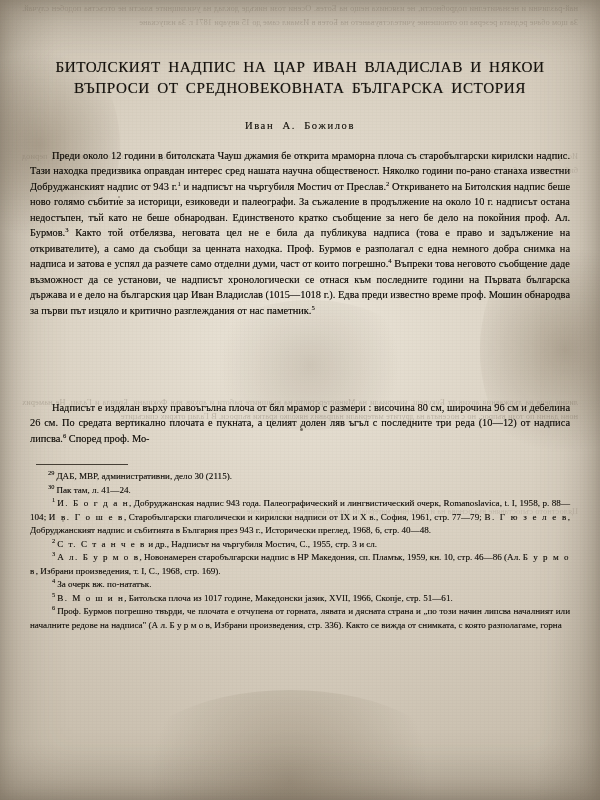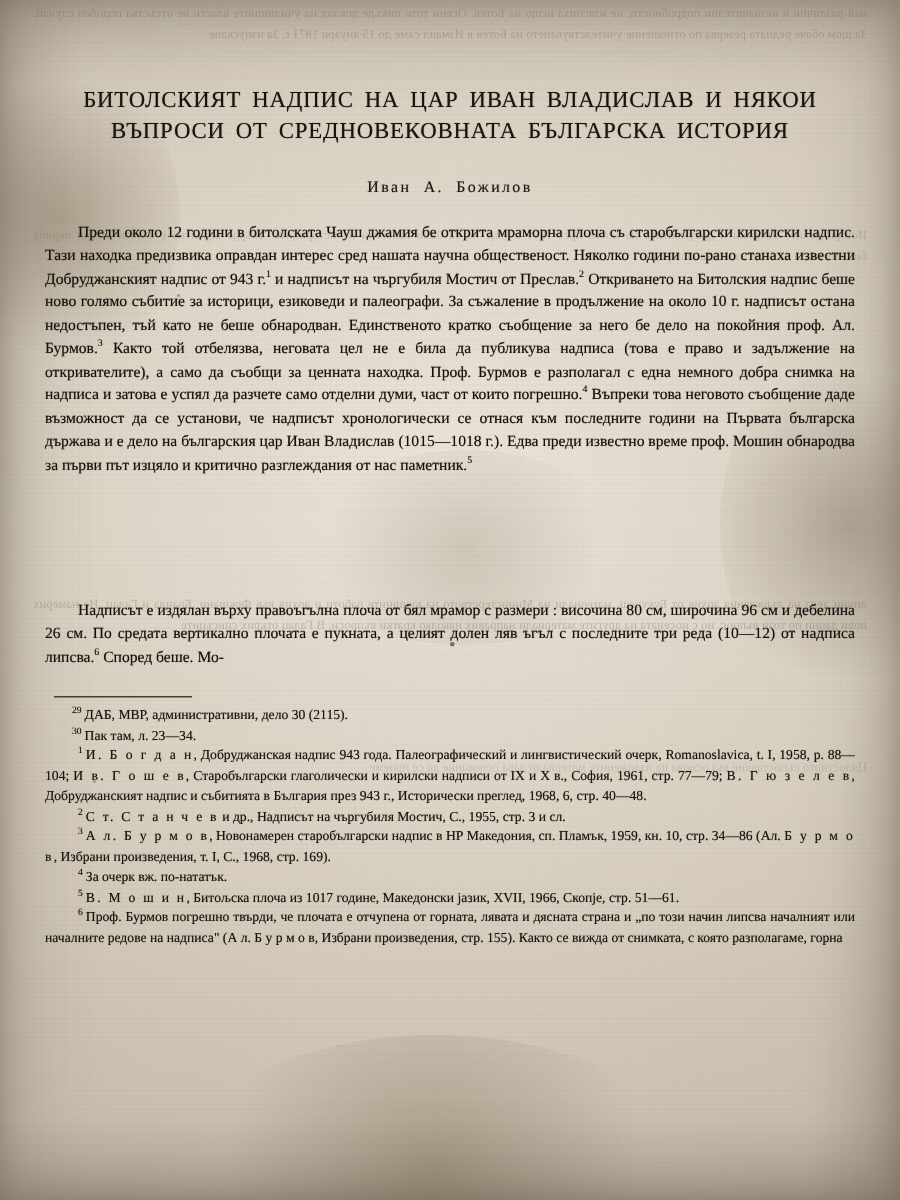--- a/index.html
+++ b/index.html
@@ -167,42 +167,42 @@
       <span class="l2">ВЪПРОСИ ОТ СРЕДНОВЕКОВНАТА БЪЛГАРСКА ИСТОРИЯ</span>
     </h1>
 
     <div class="byline">Иван А. Божилов</div>
 
     <div class="body-block">
       <p><span>Преди около 12 години в битолската Чауш джамия бе открита мраморна плоча съ старобългарски кирилски надпис. Тази находка предизвика оправдан интерес сред нашата научна общественост. Няколко години по-рано станаха известни Добруджанският надпис от 943 г.</span><sup>1</sup><span> и надписът на чъргубиля Мостич от Преслав.</span><sup>2</sup><span> Откриването на Битолския надпис беше ново голямо събитие за историци, езиковеди и палеографи. За съжаление в продължение на около 10 г. надписът остана недостъпен, тъй като не беше обнародван. Единственото кратко съобщение за него бе дело на покойния проф. Ал. Бурмов.</span><sup>3</sup><span> Както той отбелязва, неговата цел не е била да публикува надписа (това е право и задължение на откривателите), а само да съобщи за ценната находка. Проф. Бурмов е разполагал с една немного добра снимка на надписа и затова е успял да разчете само отделни думи, част от които погрешно.</span><sup>4</sup><span> Въпреки това неговото съобщение даде възможност да се установи, че надписът хронологически се отнася към последните години на Първата българска държава и е дело на българския цар Иван Владислав (1015—1018 г.). Едва преди известно време проф. Мошин обнародва за първи път изцяло и критично разглеждания от нас паметник.</span><sup>5</sup></p>
 
       <div class="gap"></div>
 
-      <p><span>Надписът е издялан върху правоъгълна плоча от бял мрамор с размери : височина 80 см, широчина 96 см и дебелина 26 см. По средата вертикално плочата е пукната, а целият долен ляв ъгъл с последните три реда (10—12) от надписа липсва.</span><sup>6</sup><span> Според беше. Мо-</span></p>
+      <p><span>Надписът е издялан върху правоъгълна плоча от бял мрамор с размери : височина 80 см, широчина 96 см и дебелина 26 см. По средата вертикално плочата е пукната, а целият долен ляв ъгъл с последните три реда (10—12) от надписа липсва.</span><sup>6</sup><span> Според проф. Мо-</span></p>
     </div>
 
     <div class="rule"></div>
 
     <div class="notes">
 
       <p class="note"><span class="nm">29</span><span>ДАБ, МВР, административни, дело 30 (2115).</span></p>
 
-      <p class="note"><span class="nm">30</span><span>Пак там, л. 23—34.</span></p>
+      <p class="note"><span class="nm">30</span><span>Пак там, л. 41—24.</span></p>
 
       <p class="note tight"><span class="nm">1</span><span class="sp">И. Б о г д а н</span><span>, Добруджанская надпис 943 года. Палеографический и лингвистический очерк, Romanoslavica, t. I, 1958, p. 88—104; </span><span class="sp">И в.  Г о ш е в</span><span>, Старобългарски глаголически и кирилски надписи от IX и X в., София, 1961, стр. 77—79; </span><span class="sp">В.  Г ю з е л е в</span><span>, Добруджанският надпис и събитията в България през 943 г., Исторически преглед, 1968, 6, стр. 40—48.</span></p>
 
       <p class="note tight"><span class="nm">2</span><span class="sp">С т.  С т а н ч е в</span><span> и др., Надписът на чъргубиля Мостич, С., 1955, стр. 3 и сл.</span></p>
 
-      <p class="note tight"><span class="nm">3</span><span class="sp">А л.  Б у р м о в</span><span>, Новонамерен старобългарски надпис в НР Македония, сп. Пламък, 1959, кн. 10, стр. 34—86 (Ал. </span><span class="sp">Б у р м о в</span><span>, Избрани произведения, т. I, С., 1968, стр. 169).</span></p>
+      <p class="note tight"><span class="nm">3</span><span class="sp">А л.  Б у р м о в</span><span>, Новонамерен старобългарски надпис в НР Македония, сп. Пламък, 1959, кн. 10, стр. 46—86 (Ал. </span><span class="sp">Б у р м о в</span><span>, Избрани произведения, т. I, С., 1968, стр. 169).</span></p>
 
       <p class="note tight"><span class="nm">4</span><span>За очерк вж. по-нататък.</span></p>
 
       <p class="note tight"><span class="nm">5</span><span class="sp">В.  М о ш и н</span><span>, Битољска плоча из 1017 године, Македонски јазик, XVII, 1966, Скопje, стр. 51—61.</span></p>
 
-      <p class="note tight"><span class="nm">6</span><span>Проф. Бурмов погрешно твърди, че плочата е отчупена от горната, лявата и дясната страна и „по този начин липсва началният или началните редове на надписа" (А л.  Б у р м о в, Избрани произведения, стр. 155). Както се вижда от снимката, с която разполагаме, горна</span></p>
+      <p class="note tight"><span class="nm">6</span><span>Проф. Бурмов погрешно твърди, че плочата е отчупена от горната, лявата и дясната страна и „по този начин липсва началният или началните редове на надписа" (А л.  Б у р м о в, Избрани произведения, стр. 336). Както се вижда от снимката, с която разполагаме, горна</span></p>
 
     </div>
   </div>
 
   <div class="blotch" style="left:-40px; top:40px; width:160px; height:210px; background:radial-gradient(circle, rgba(130,116,96,0.40) 0%, rgba(130,116,96,0) 70%);"></div>
   <div class="blotch" style="right:-50px; top:230px; width:170px; height:240px; background:radial-gradient(circle, rgba(128,114,94,0.38) 0%, rgba(128,114,94,0) 70%);"></div>
   <div class="blotch" style="left:120px; bottom:-70px; width:340px; height:180px; background:radial-gradient(circle, rgba(134,120,99,0.34) 0%, rgba(134,120,99,0) 72%);"></div>
   <div class="blotch" style="left:200px; top:300px; width:220px; height:130px; background:radial-gradient(circle, rgba(120,106,86,0.20) 0%, rgba(120,106,86,0) 70%);"></div>
 
   <div class="speck" style="left:300px; top:428px; width:3px; height:3px;"></div>

